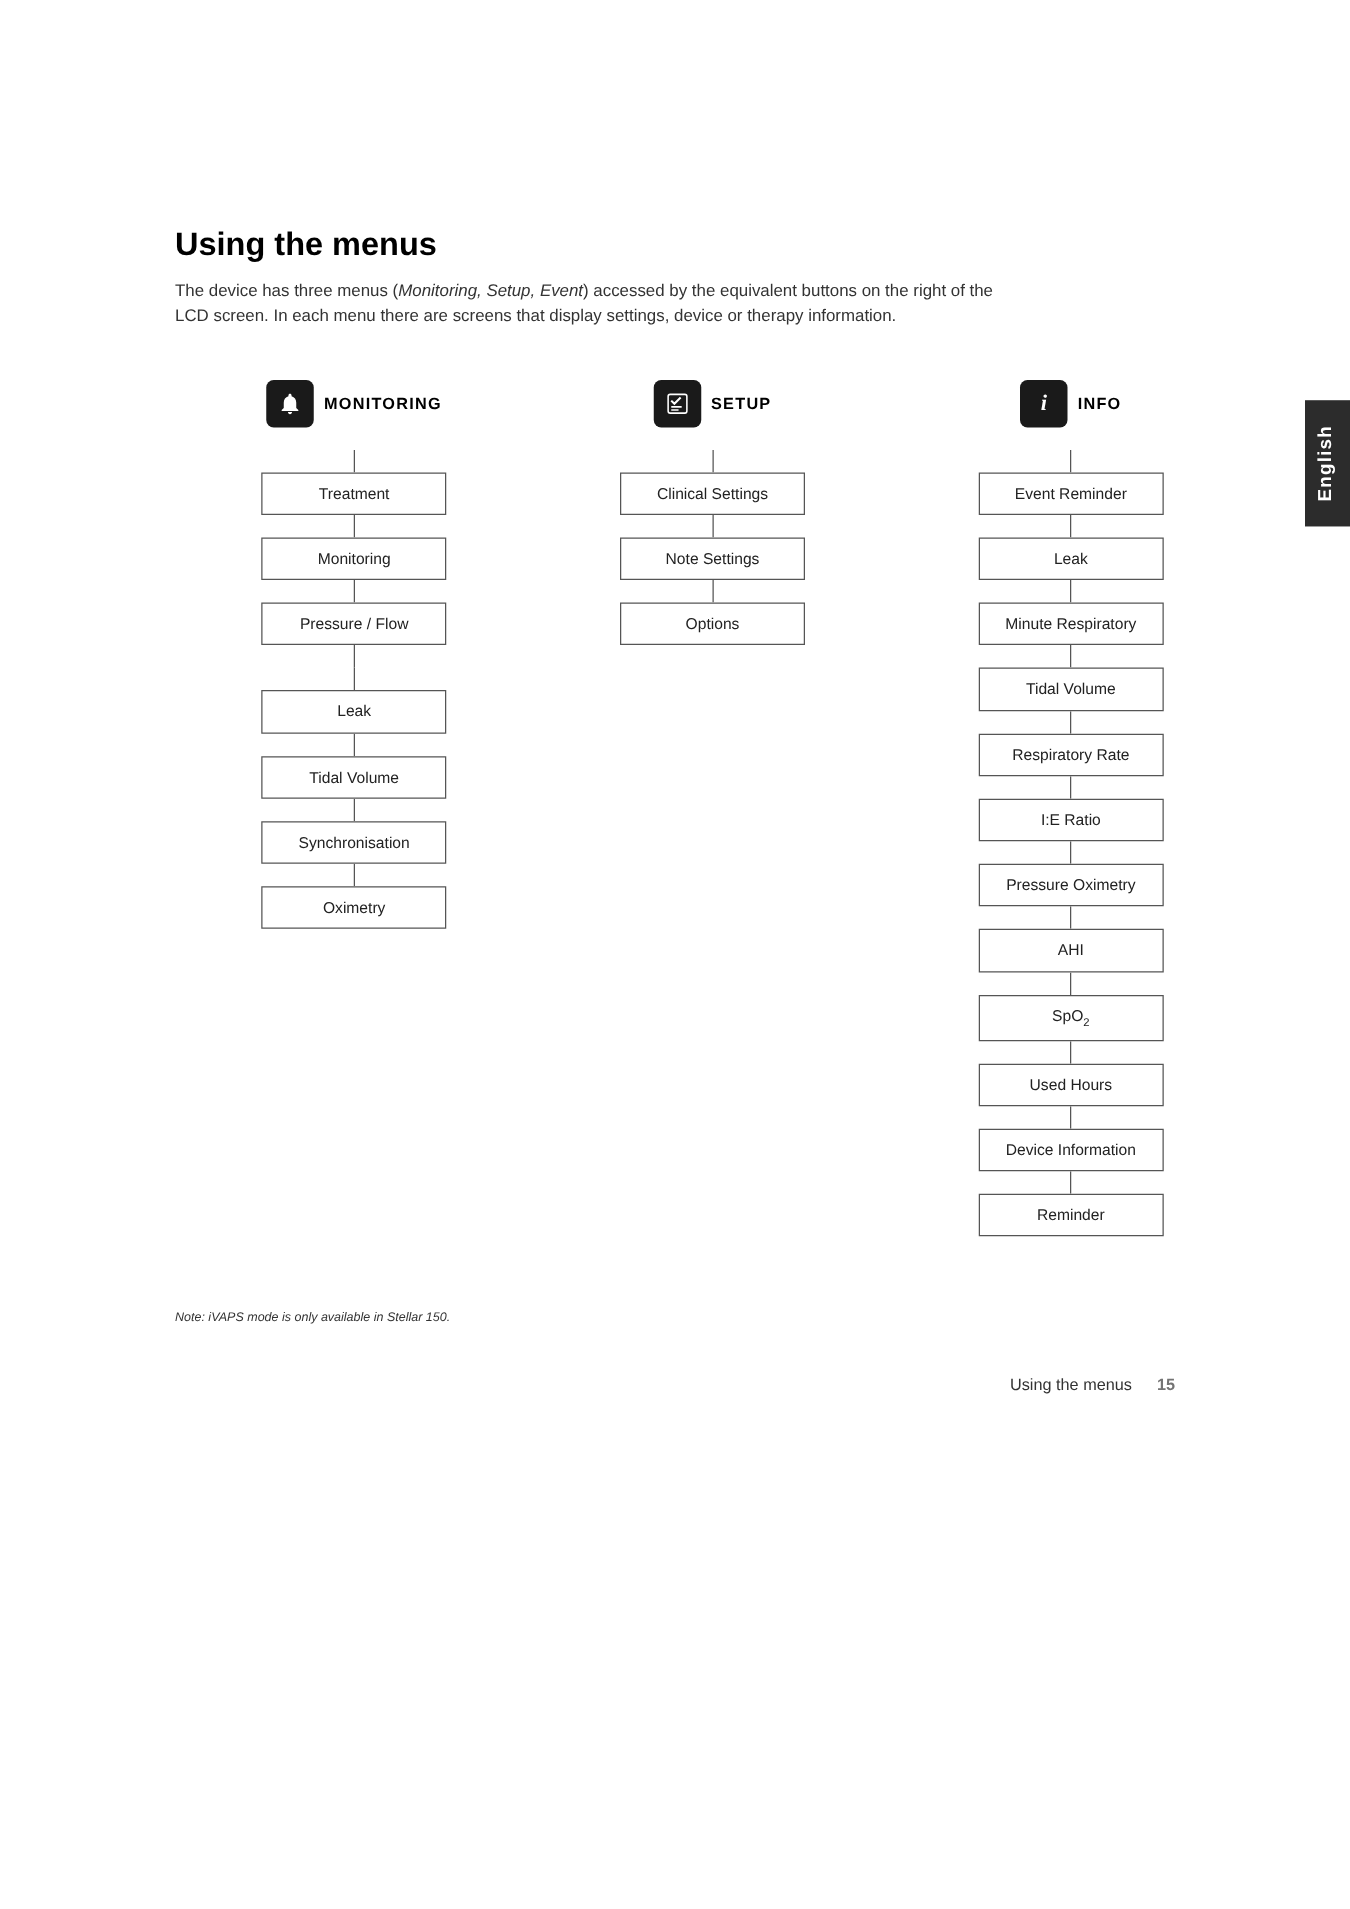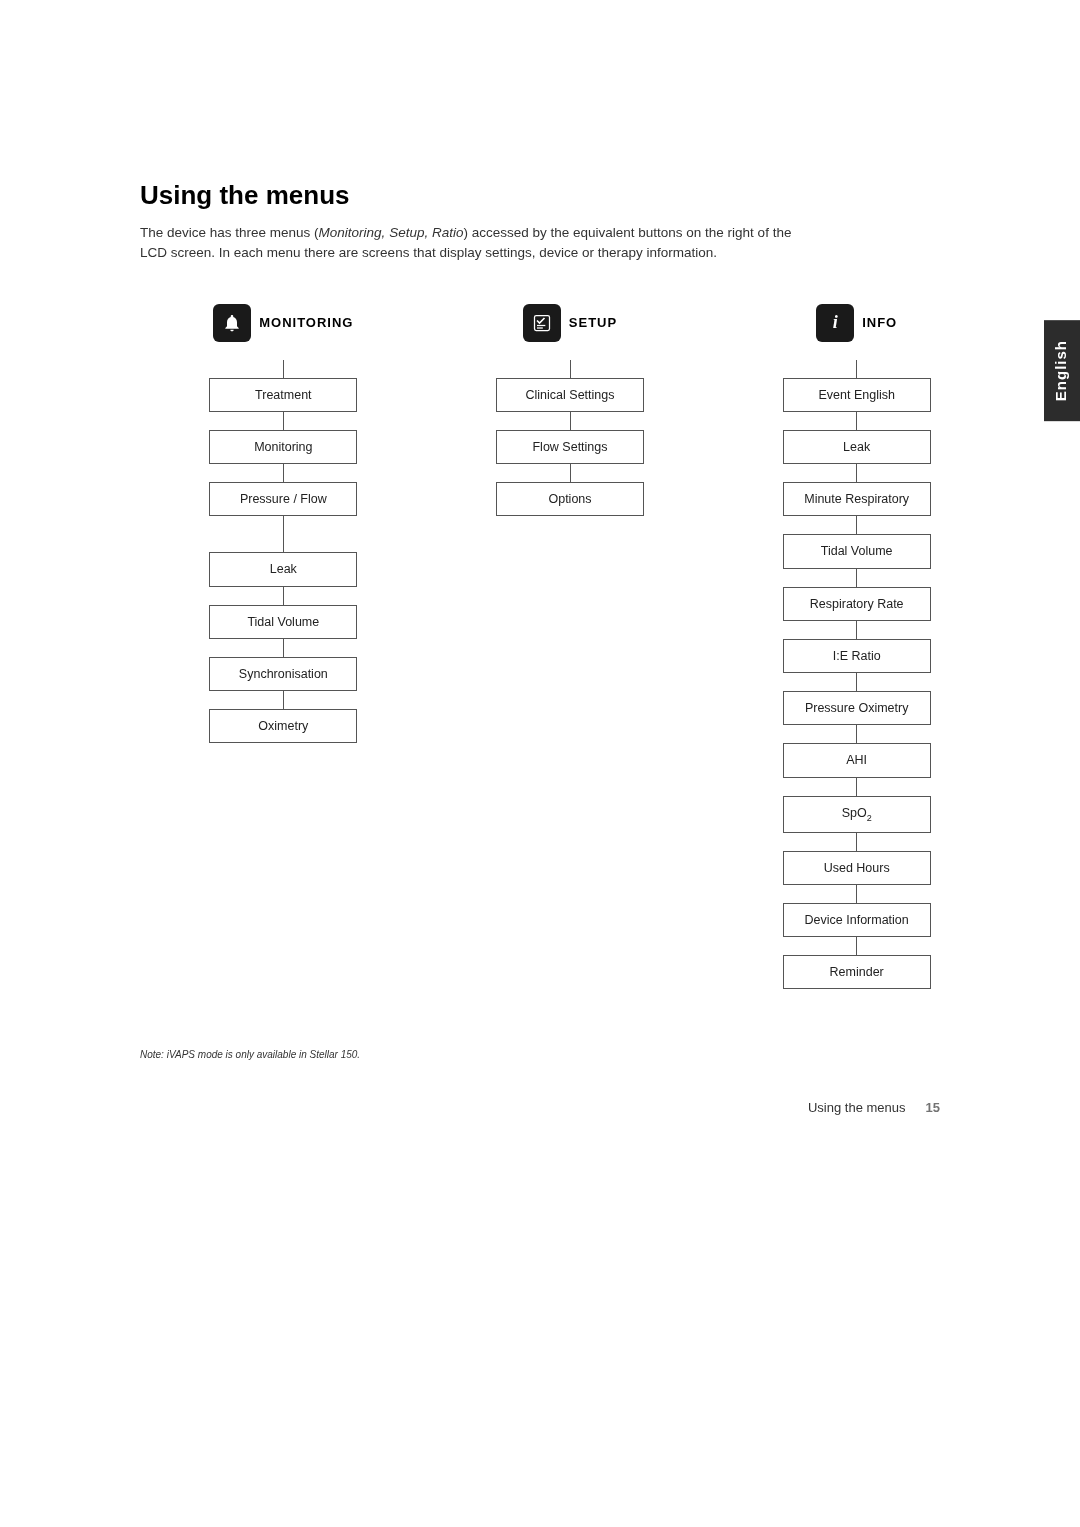--- a/index.html
+++ b/index.html
@@ -177,21 +177,21 @@
 </head>
 <body>
 
 <div class="page-container">
 
   <div class="side-tab">English</div>
 
   <h1 class="section-title">Using the menus</h1>
 
   <p class="section-desc">
-    <span>The device has three menus (</span><em>Monitoring, Setup, Ratio</em><span>) accessed by the equivalent buttons on the right of the LCD screen. In each menu there are screens that display settings, device or therapy information.</span>
+    <span>The device has three menus (</span><em>Monitoring, Setup, Event</em><span>) accessed by the equivalent buttons on the right of the LCD screen. In each menu there are screens that display settings, device or therapy information.</span>
   </p>
 
   <div class="diagram">
 
   <div class="menu-column">
         <div class="menu-header">
           <div class="menu-icon">
             <svg width="20" height="20" viewBox="0 0 24 24" fill="white">
         <path d="M12 22c1.1 0 2-.9 2-2h-4c0 1.1.9 2 2 2zm6-6V11c0-3.07-1.64-5.64-4.5-6.32V4c0-.83-.67-1.5-1.5-1.5s-1.5.67-1.5 1.5v.68C7.63 5.36 6 7.92 6 11v5l-2 2v1h16v-1l-2-2z"></path>
       </svg>
@@ -225,35 +225,35 @@
         <line x1="6" y1="15" x2="16" y2="15" stroke="white" stroke-width="1.5"></line>
         <line x1="6" y1="18" x2="13" y2="18" stroke="white" stroke-width="1.5"></line>
       </svg>
           </div>
           <span class="menu-label">SETUP</span>
         </div>
         <div class="top-connector"></div>
         <div class="box-list">
           <div class="box-item">Clinical Settings</div>
           <div class="connector"></div>
-          <div class="box-item">Flow Settings</div>
+          <div class="box-item">Note Settings</div>
           <div class="connector"></div>
           <div class="box-item">Options</div>
         </div>
       </div>
       <div class="menu-column">
         <div class="menu-header">
           <div class="menu-icon">
             <span style="font-weight:bold;font-style:italic;font-size:18px;font-family:serif;color:white;">i</span>
           </div>
           <span class="menu-label">INFO</span>
         </div>
         <div class="top-connector"></div>
         <div class="box-list">
-          <div class="box-item">Event English</div>
+          <div class="box-item">Event Reminder</div>
           <div class="connector"></div>
           <div class="box-item">Leak</div>
           <div class="connector"></div>
           <div class="box-item">Minute Respiratory</div>
           <div class="connector"></div>
           <div class="box-item">Tidal Volume</div>
           <div class="connector"></div>
           <div class="box-item">Respiratory Rate</div>
           <div class="connector"></div>
           <div class="box-item">I:E Ratio</div>

